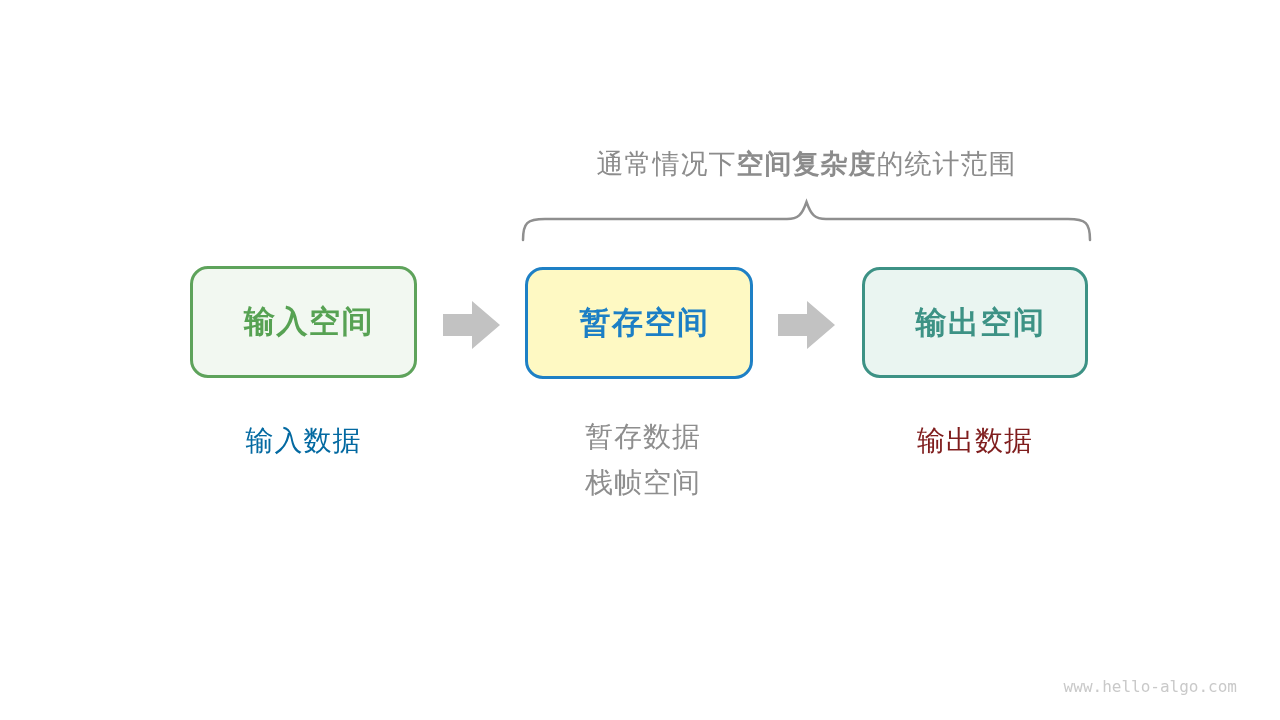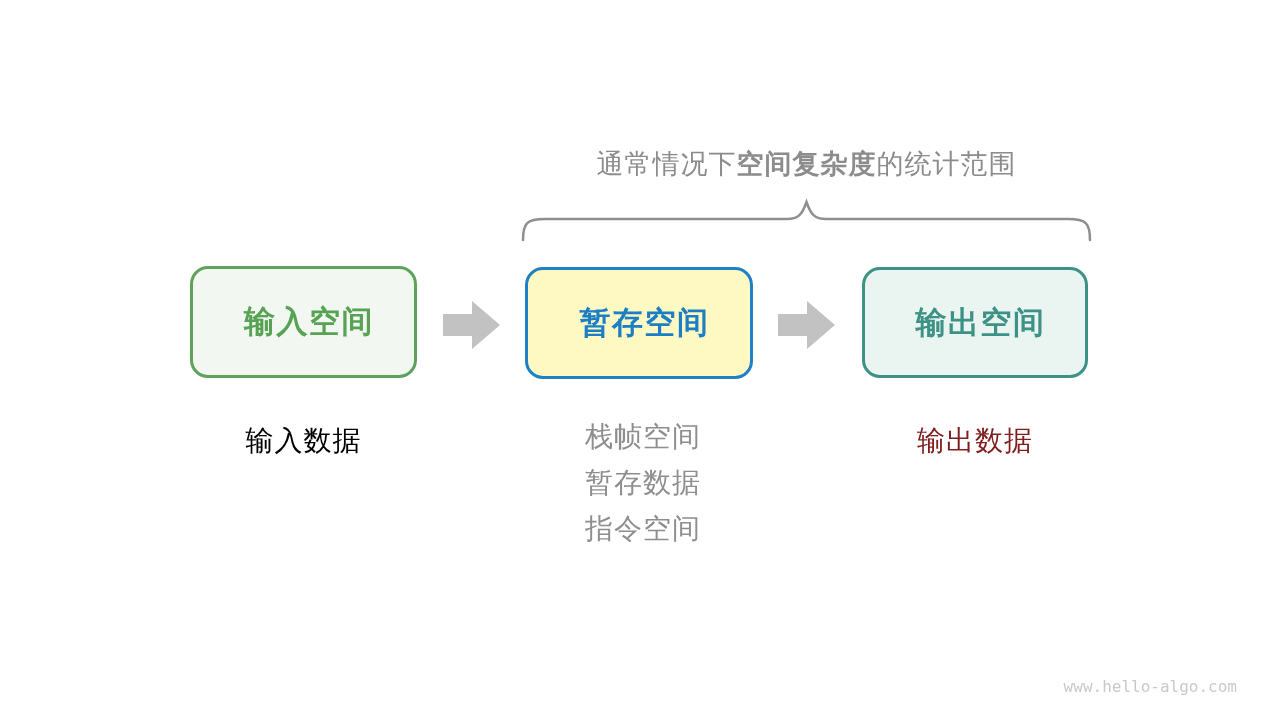--- a/index.html
+++ b/index.html
@@ -116,25 +116,24 @@
   </div>
 
   <svg class="arrow-svg arrow-2" viewBox="0 0 58 48">
     <polygon points="0,13 29,13 29,0 57,24 29,48 29,35 0,35" fill="#c2c2c2"></polygon>
   </svg>
 
   <div class="box box-output" style="border-color: rgb(61, 146, 133); background: rgb(234, 245, 241); color: rgb(61, 146, 133);">
     <span>输出空间</span>
   </div>
 
-  <div class="caption caption-input" style="color: #000000;">输入数据</div>
+  <div class="caption caption-input" style="color: #0369a1;">输入数据</div>
 
   <div class="caption-temp-list" style="color: rgb(142, 142, 142);">
+    <div class="line">暂存数据</div>
     <div class="line">栈帧空间</div>
-    <div class="line">暂存数据</div>
-    <div class="line">指令空间</div>
   </div>
 
   <div class="caption caption-output" style="color: #7f1d1d;">输出数据</div>
 
   <div class="watermark" style="color: rgb(201, 201, 201);">www.hello-algo.com</div>
 
 </div>
 
 </body></html>

